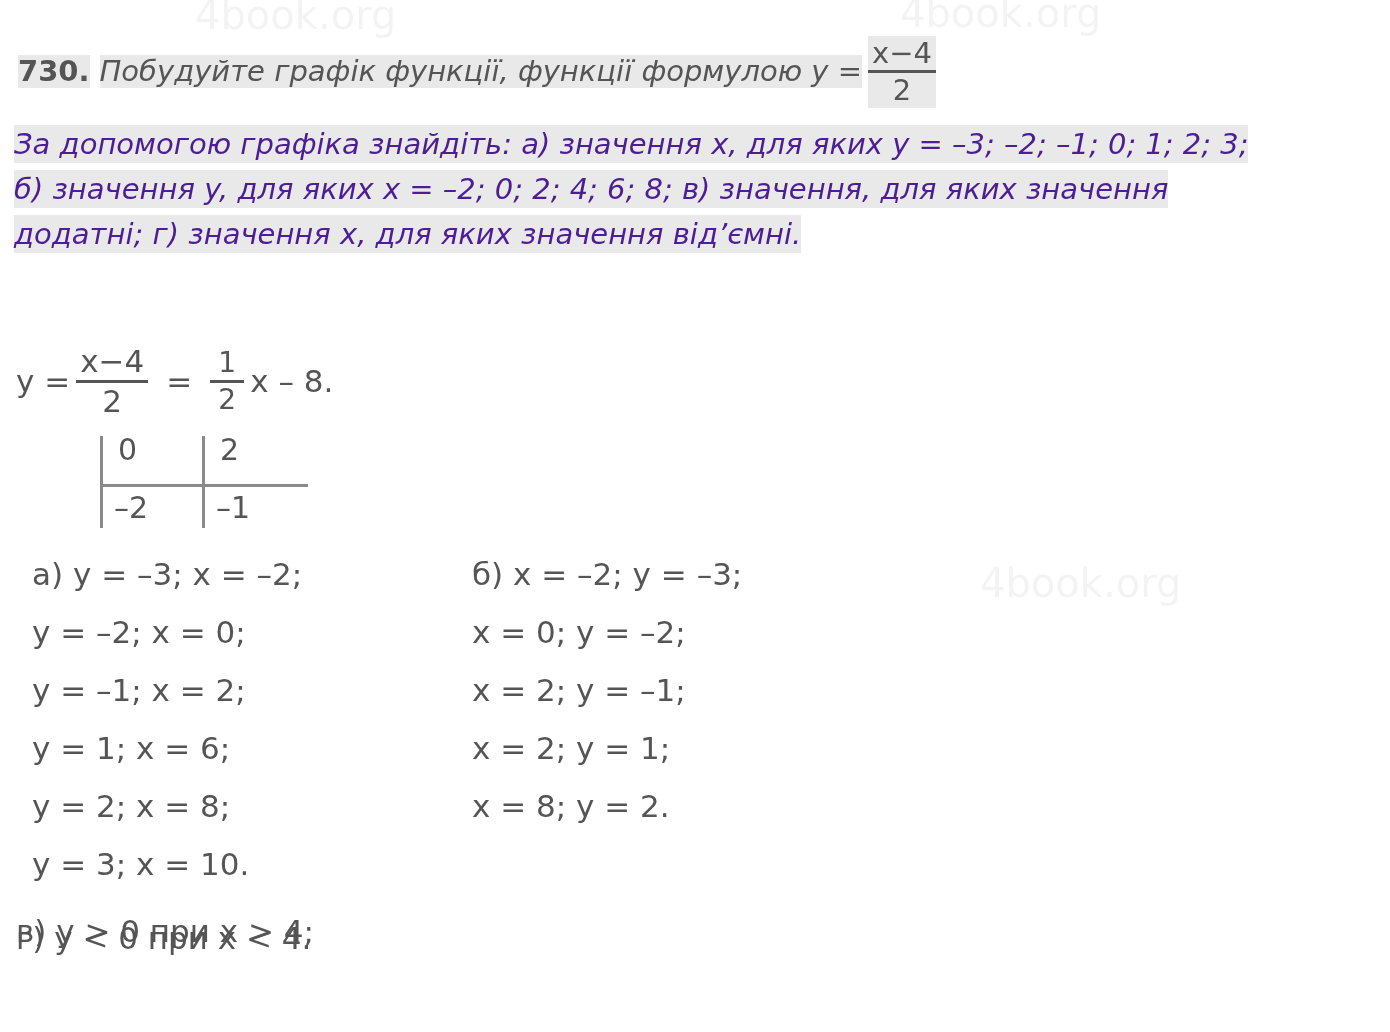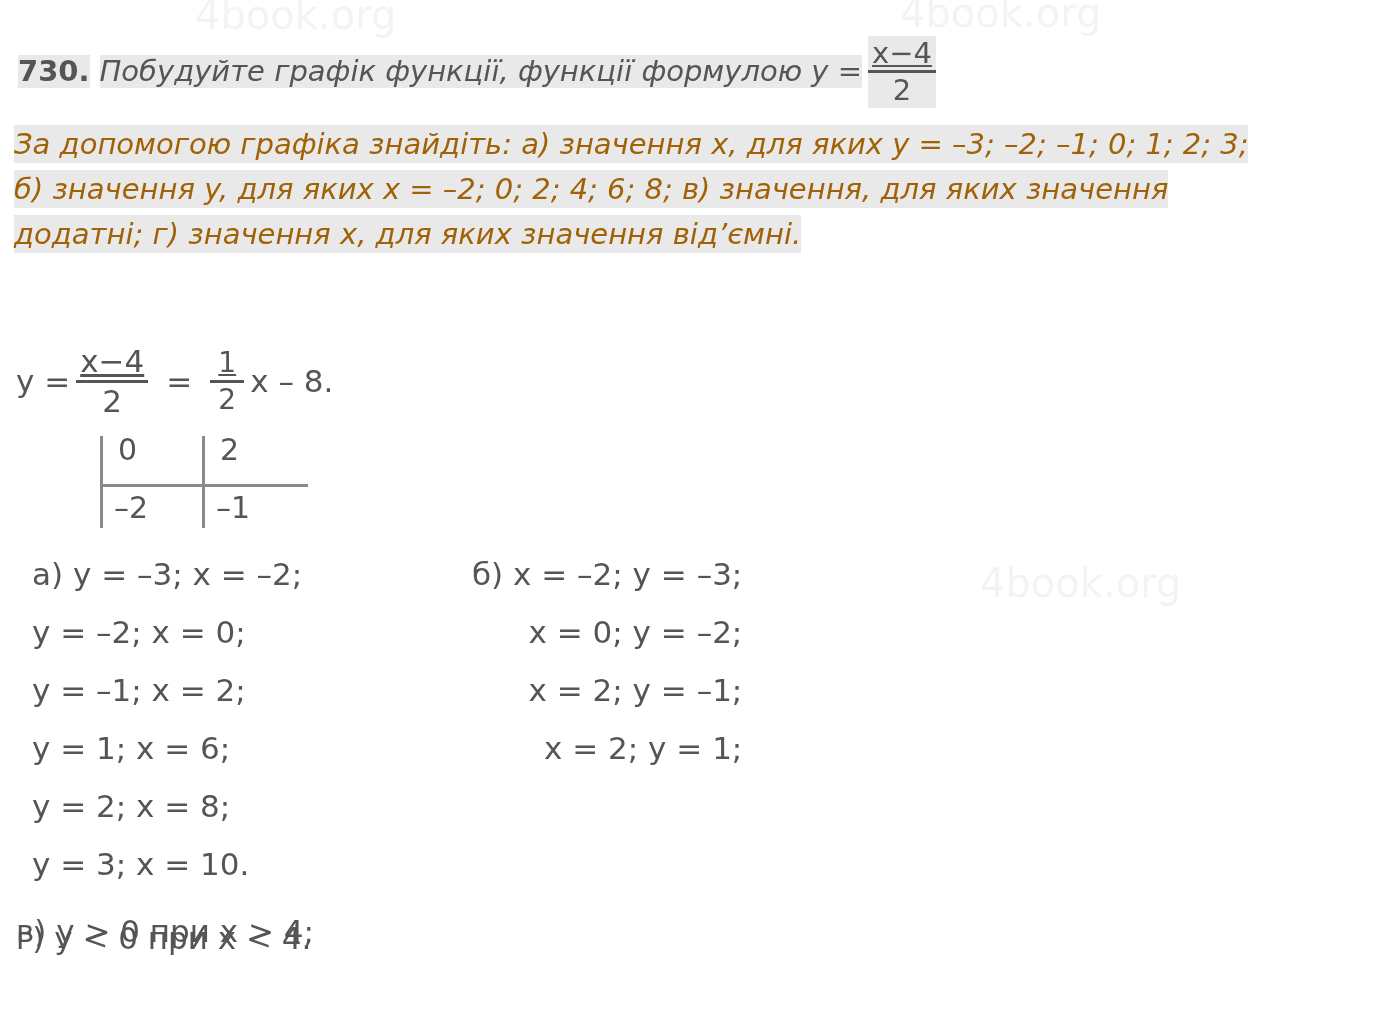--- a/index.html
+++ b/index.html
@@ -83,21 +83,20 @@
     flex-direction: column;
     align-items: center;
     justify-content: center;
     vertical-align: middle;
     margin: 0 6px;
     font-style: normal;
     line-height: 1.05;
   }
   .frac .num-part {
     padding: 0 4px;
-    text-decoration: underline;
   }
   .frac .bar {
     width: 100%;
     min-width: 34px;
     height: 3px;
     background: #555;
     margin: 2px 0;
   }
   .frac .den-part {
     padding: 0 4px;
@@ -105,21 +104,21 @@
   .frac.small { font-size: 28px; }
 
   .para {
     position: absolute;
     top: 122px;
     left: 14px;
     width: 1255px;
     font-style: italic;
     font-size: 29px;
     line-height: 45px;
-    color: #a16207;
+    color: #4c1d95;
   }
 
   
   .solution-formula {
     position: absolute;
     top: 345px;
     left: 16px;
     display: flex;
     align-items: center;
     font-size: 31px;
@@ -178,21 +177,21 @@
     left: 16px;
     width: 1000px;
     font-size: 31px;
     color: #555;
   }
   .ans-col {
     position: absolute;
     top: 0;
   }
   .col-a { left: 16px; }
-  .col-b { left: 456px; text-align: right; }
+  .col-b { left: 456px; }
   .ans-line {
     height: 58px;
     line-height: 58px;
     white-space: nowrap;
   }
 
   .tail {
     position: absolute;
     left: 16px;
     font-size: 31px;
@@ -262,20 +261,21 @@
         <div class="ans-line">y = –1; x = 2;</div>
         <div class="ans-line">y = 1; x = 6;</div>
         <div class="ans-line">y = 2; x = 8;</div>
         <div class="ans-line">y = 3; x = 10.</div>
       </div>
       <div class="ans-col col-b">
         <div class="ans-line">б) x = –2; y = –3;</div>
         <div class="ans-line">x = 0; y = –2;</div>
         <div class="ans-line">x = 2; y = –1;</div>
         <div class="ans-line">x = 2; y = 1;</div>
+        <div class="ans-line">x = 8; y = 2.</div>
       </div>
     </div>
 
     <div class="tail tail-1">в) y &gt; 0 при x &gt; 4;</div>
     <div class="tail tail-2">г) y &lt; 0 при x &lt; 4.</div>
 
   </div>
 </div>
 
 </body></html>

